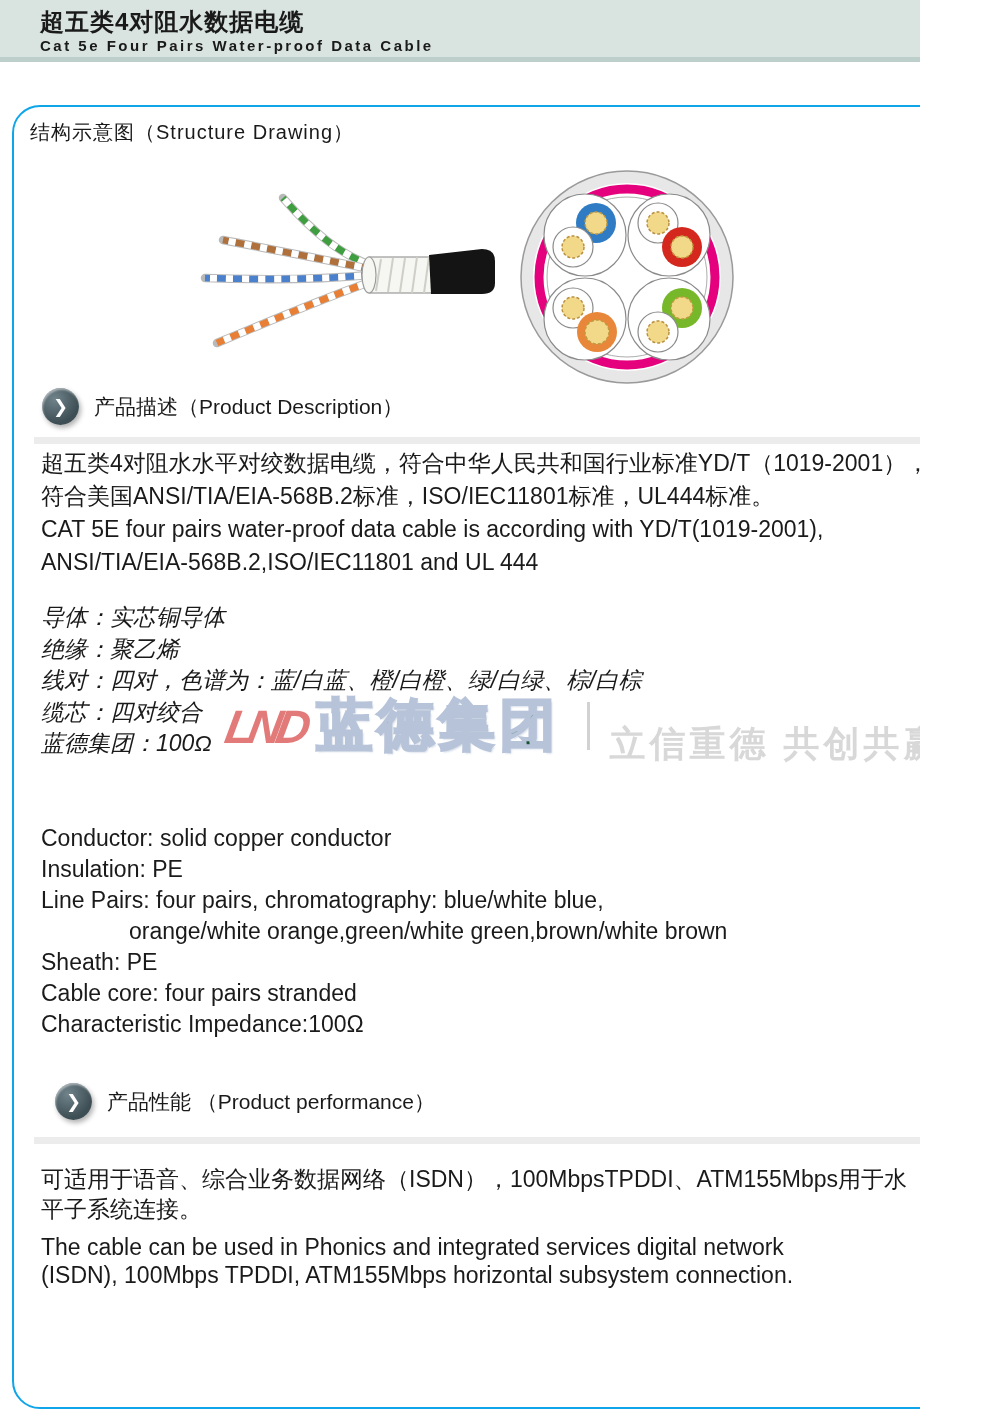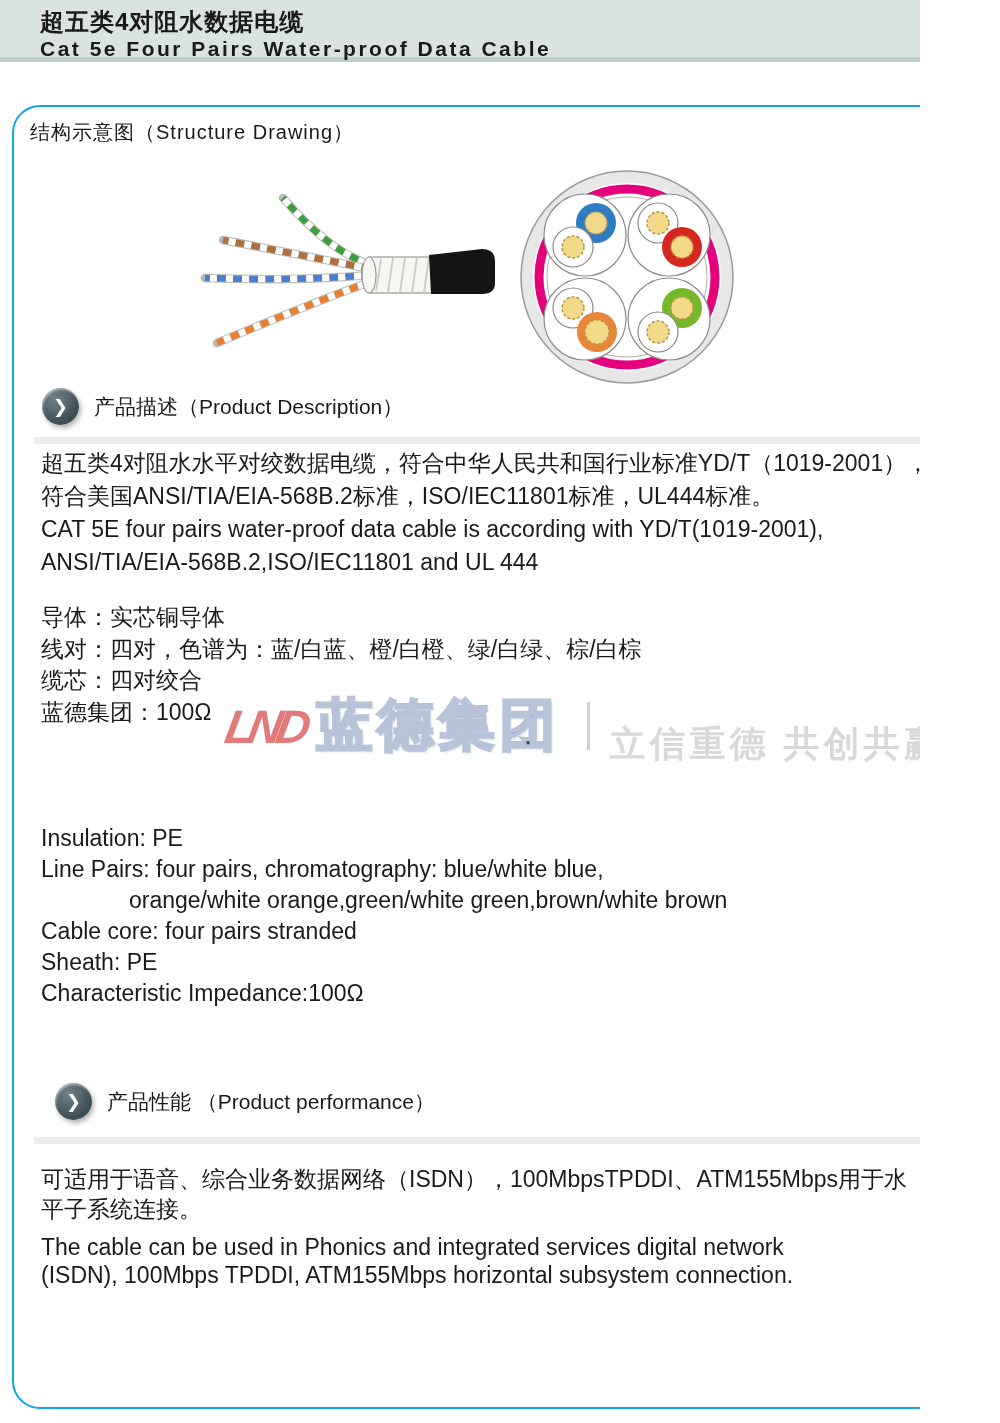--- a/index.html
+++ b/index.html
@@ -3,21 +3,21 @@
 <meta charset="utf-8">
 <style>
   html,body{margin:0;padding:0;background:#ffffff;}
   .page{position:relative;width:920px;height:1423px;background:#ffffff;overflow:hidden;
         font-family:"Liberation Sans","DejaVu Sans",sans-serif;color:#1a1a1a;}
 
   
   .header{position:absolute;left:0;top:0;width:1000px;height:57px;background:#d9e4e1;
           border-bottom:5px solid #bccfca;box-sizing:content-box;}
   .header .t-zh{position:absolute;left:40px;top:6px;font-size:24px;font-weight:bold;letter-spacing:1px;}
-  .header .t-en{position:absolute;left:40px;top:37px;font-size:21px;font-weight:bold;letter-spacing:2.5px;}
+  .header .t-en{position:absolute;left:40px;top:37px;font-size:15px;font-weight:bold;letter-spacing:2.5px;}
 
   
   .content-box{position:absolute;left:12px;top:105px;width:972px;height:1300px;
                border:2px solid #0ea5e9;border-radius:28px;background:#fff;}
 
   .structure-heading{position:absolute;left:16px;top:12px;font-size:20px;letter-spacing:1px;}
 
   .side-view{position:absolute;left:163px;top:53px;}
   .cross-view{position:absolute;left:498px;top:55px;}
 
@@ -30,21 +30,21 @@
       color:#fff;display:flex;align-items:center;justify-content:center;
       font-size:18px;font-weight:bold;}
 
   .divider{position:absolute;left:20px;width:928px;height:7px;background:#ececec;}
   .divider.d1{top:330px;}
   .divider.d2{top:1030px;}
 
   .para{position:absolute;left:27px;font-size:23px;z-index:1;}
   .para .line{white-space:pre;}
   .desc-para{top:340px;line-height:33px;}
-  .specs-zh{top:495px;line-height:31.5px;}
+  .specs-zh{top:495px;line-height:31.5px;font-style:italic;}
   .specs-en{top:716px;line-height:31px;}
   .specs-en .indent{padding-left:88px;}
   .perf-zh{top:1057px;line-height:30px;}
   .perf-en{top:1126px;line-height:28px;}
 
   
   .watermark{position:absolute;left:212px;top:583px;height:72px;display:flex;align-items:center;
              z-index:0;pointer-events:none;}
   .wm-logo{font-size:47px;font-weight:bold;font-style:italic;color:#e06c6c;
            letter-spacing:-6px;transform:skewX(-10deg);opacity:.9;}
@@ -152,38 +152,40 @@
 
     <div class="para desc-para">
       <div class="line">超五类4对阻水水平对绞数据电缆，符合中华人民共和国行业标准YD/T（1019-2001），</div>
       <div class="line">符合美国ANSI/TIA/EIA-568B.2标准，ISO/IEC11801标准，UL444标准。</div>
       <div class="line">CAT 5E four pairs water-proof data cable is according with YD/T(1019-2001),</div>
       <div class="line">ANSI/TIA/EIA-568B.2,ISO/IEC11801 and UL 444</div>
     </div>
 
     <div class="para specs-zh">
       <div class="line">导体：实芯铜导体</div>
+      <div class="line">绝缘：聚乙烯</div>
       <div class="line">线对：四对，色谱为：蓝/白蓝、橙/白橙、绿/白绿、棕/白棕</div>
       <div class="line">缆芯：四对绞合</div>
       <div class="line">蓝德集团：100Ω</div>
     </div>
 
     <div class="watermark">
       <span class="wm-logo">LND</span>
       <span class="wm-company">蓝德集团</span>
       <span class="wm-sep"></span>
       <span class="wm-slogan">立信重德 共创共赢</span>
     </div>
 
     <div class="para specs-en">
+      <div class="line">Conductor: solid copper conductor</div>
       <div class="line">Insulation: PE</div>
       <div class="line">Line Pairs: four pairs, chromatography: blue/white blue,</div>
       <div class="line indent">orange/white orange,green/white green,brown/white brown</div>
+      <div class="line">Sheath: PE</div>
       <div class="line">Cable core: four pairs stranded</div>
-      <div class="line">Sheath: PE</div>
       <div class="line">Characteristic Impedance:100Ω</div>
     </div>
 
     <div class="section-hdr perf">
       <span class="icon-circle">❯</span>
       <span>产品性能 （Product performance）</span>
     </div>
     <div class="divider d2"></div>
 
     <div class="para perf-zh">

